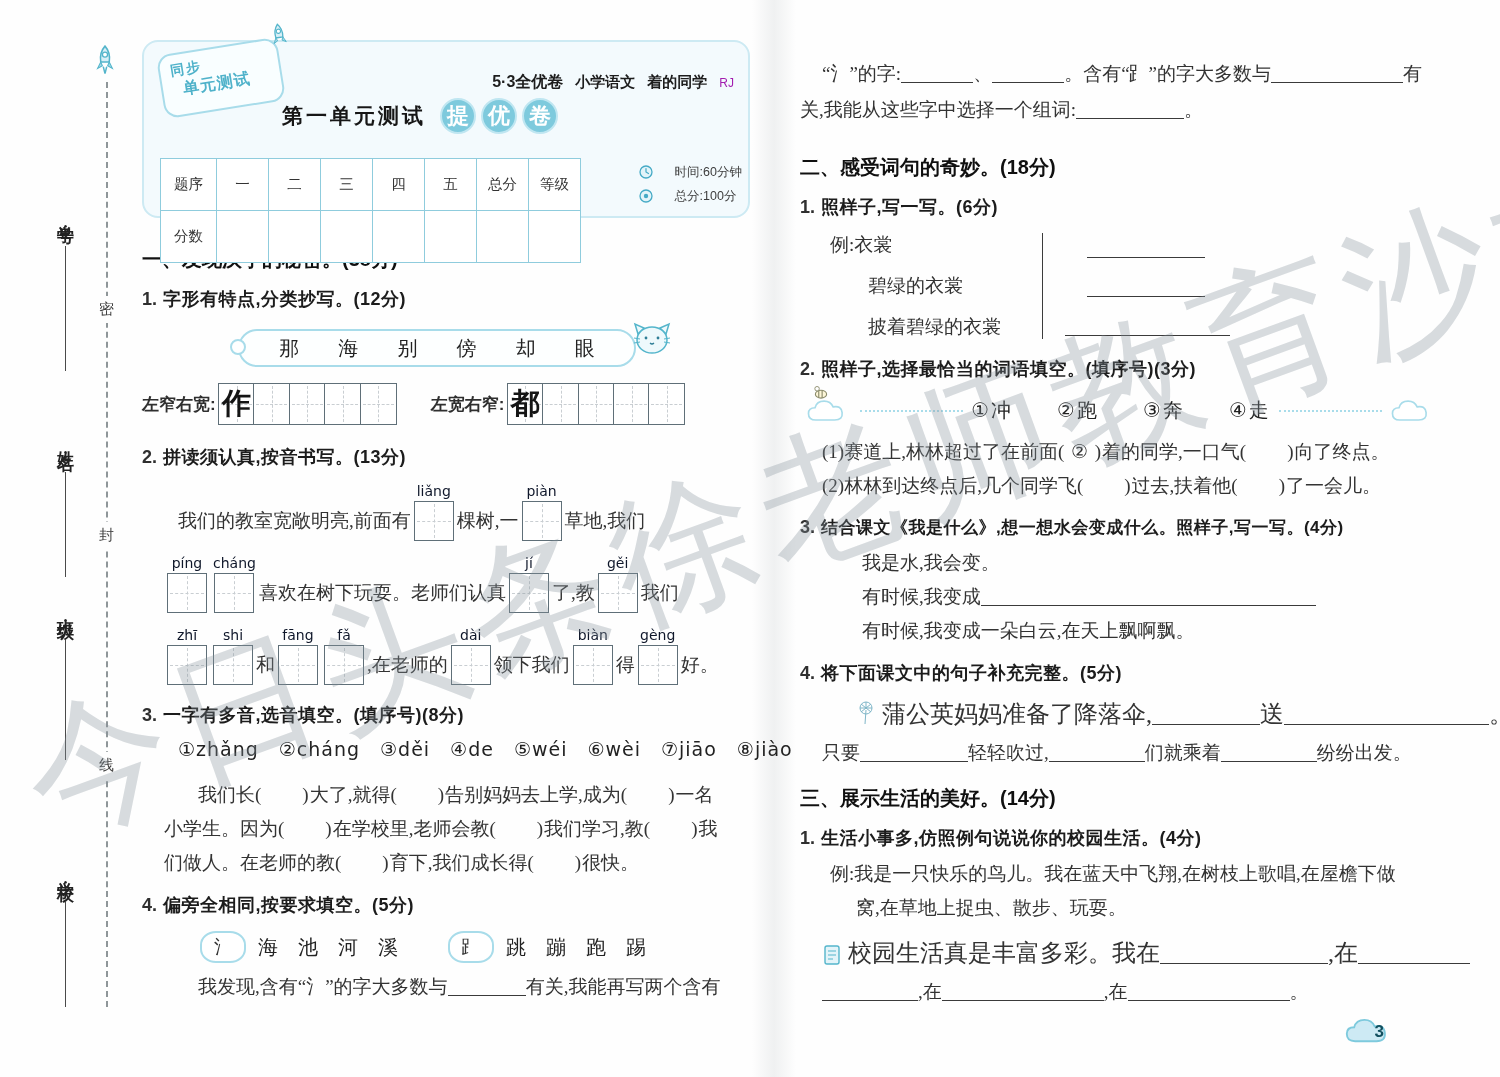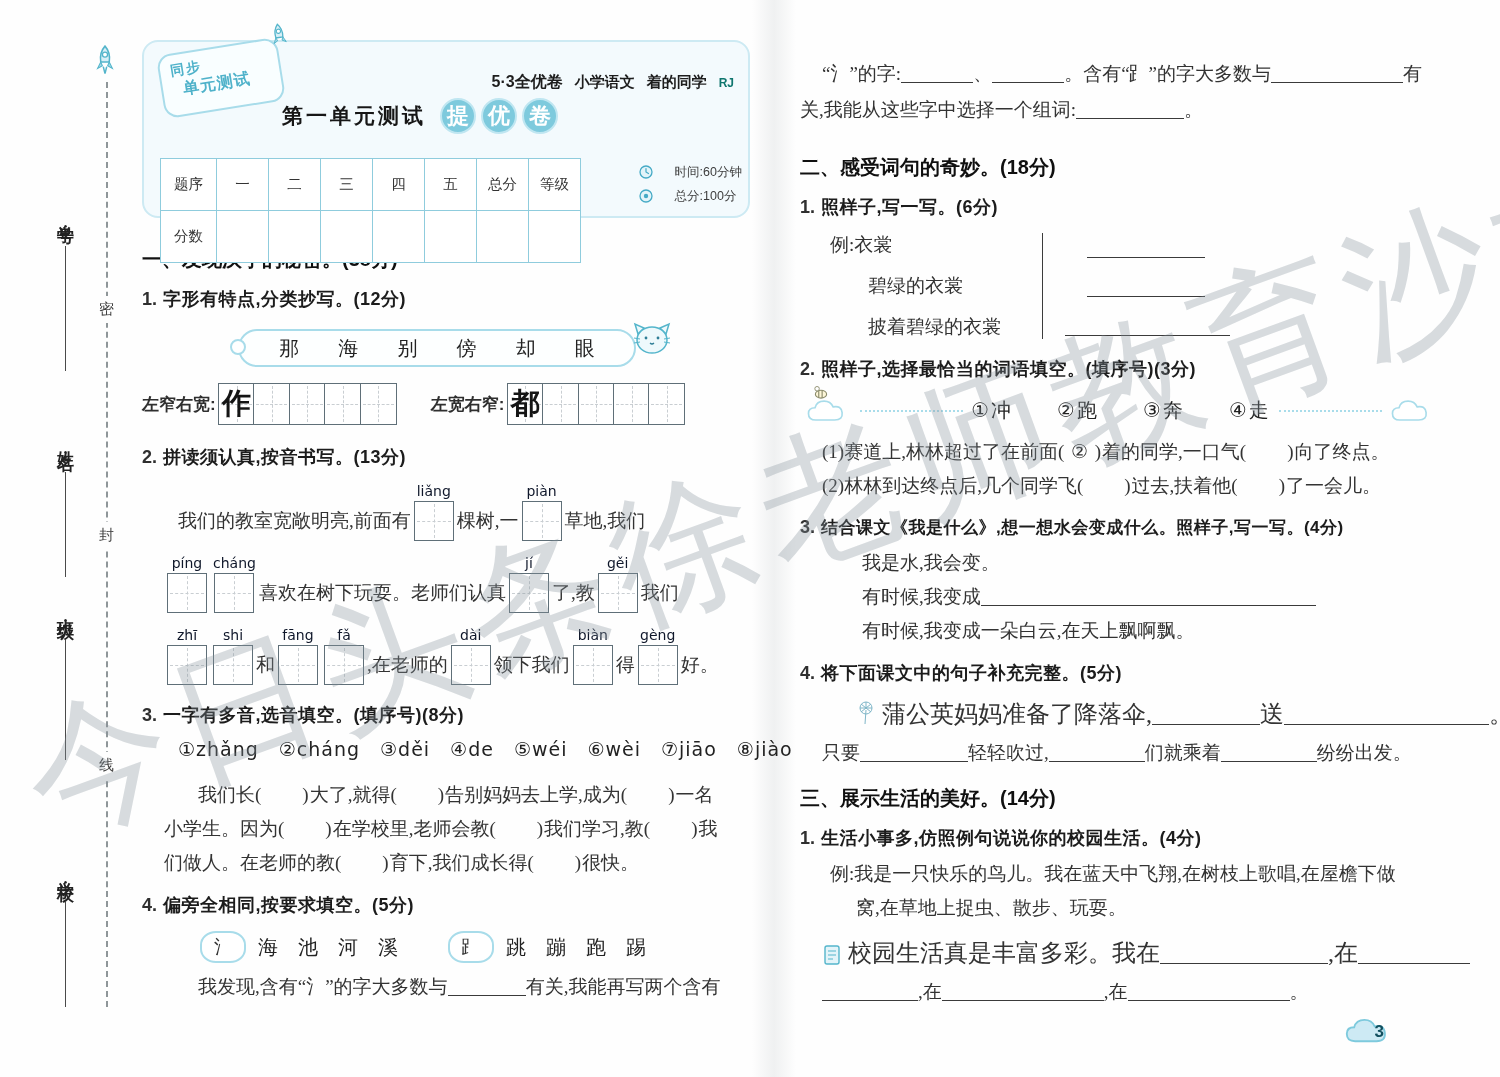--- a/index.html
+++ b/index.html
@@ -30,21 +30,21 @@
   .hpanel{position:relative;height:178px;border:2px solid #cdeaf3;background:#f3fafd;border-radius:16px}
   .stamp{position:absolute;left:16px;top:4px;width:122px;height:64px;border:2px solid #a8dcea;border-radius:14px;
     transform:rotate(-9deg);background:#f9feff;color:#4fb2ca;font-family:"Liberation Sans",sans-serif;padding:7px 10px}
   .stamp .l1{font-size:14px;font-weight:700;letter-spacing:2px}
   .stamp .l2{font-size:16px;font-weight:700;margin-left:10px;letter-spacing:1px}
   .stamp-rocket{position:absolute;right:-16px;top:-16px}
   .hmeta{position:absolute;right:14px;top:30px;display:flex;gap:12px;align-items:baseline;
     font-family:"Liberation Sans",sans-serif;color:#1d1d1d}
   .hmeta .series{font-weight:700;font-size:16px}
   .hmeta .part{font-weight:700;font-size:15px}
-  .hmeta .rj{color:#0f766e;font-size:12px;font-weight:700}
+  .hmeta .rj{color:#a21caf;font-size:12px;font-weight:400}
   .titlerow{position:absolute;left:138px;top:56px;display:flex;align-items:center;gap:14px}
   .title{font-size:21px;font-weight:700;font-family:"Liberation Sans",sans-serif;letter-spacing:3px;color:#161616}
   .badge{display:flex;gap:5px}
   .bchar{width:36px;height:36px;border-radius:50%;background:#7ecadd;color:#fff;display:flex;align-items:center;
     justify-content:center;font-size:22px;font-weight:700;font-family:"Liberation Sans",sans-serif;border:2px solid #bfe6f1}
   .scoretable{position:absolute;left:16px;top:116px;border-collapse:collapse;background:#fff}
   .scoretable td{border:1.3px solid #8fccdd;font-size:14.5px;color:#333;text-align:center;height:41px;
     font-family:"Liberation Sans",sans-serif;min-width:52px;padding:16px 4px}
   .scoretable td.first{min-width:56px}
   .hnotes{position:absolute;right:6px;top:118px;font-size:12.5px;color:#3d3d3d;font-family:"Liberation Sans",sans-serif}

